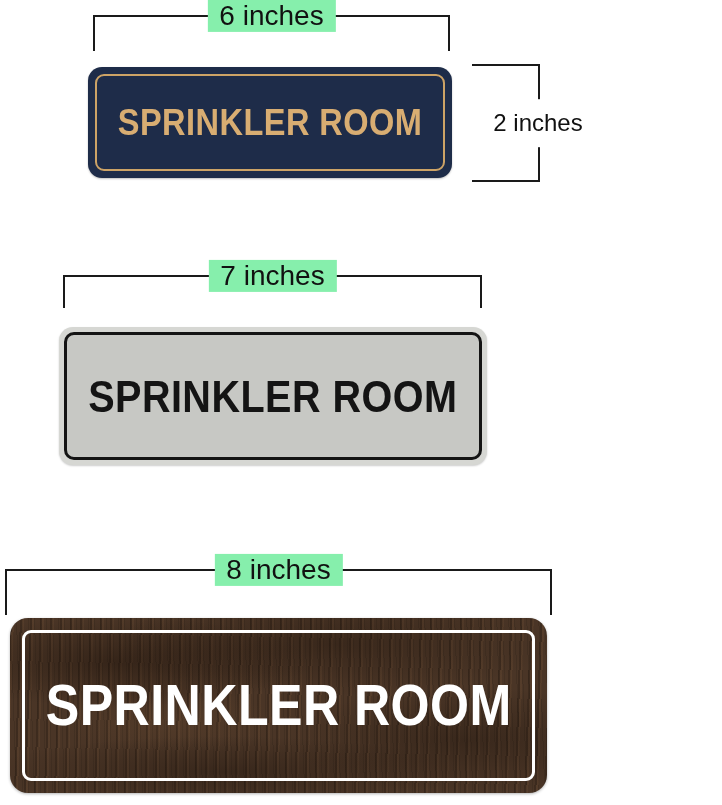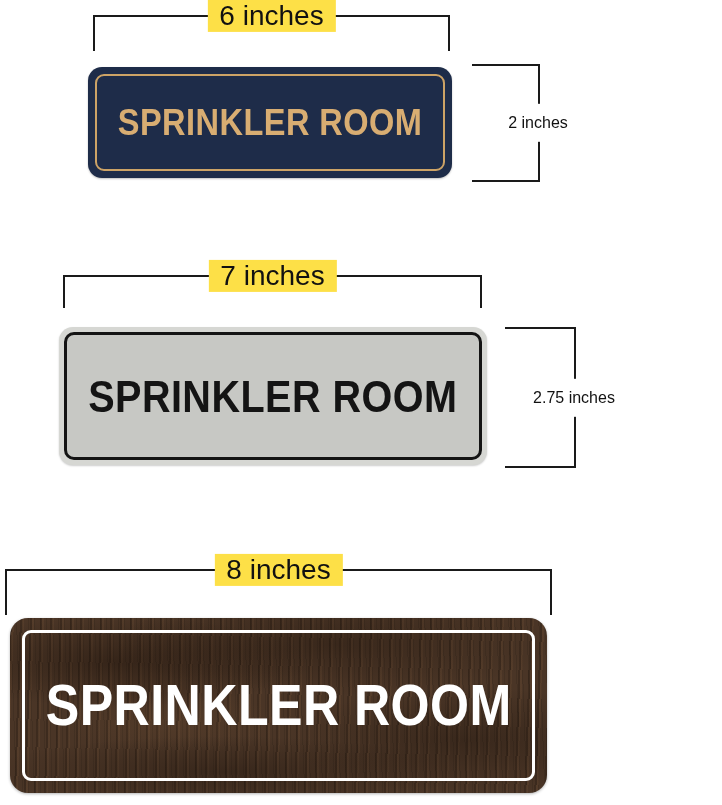--- a/index.html
+++ b/index.html
@@ -10,26 +10,26 @@
 
   
   .hdim{position:absolute;border-top:2px solid #1a1a1a;}
   .hdim::before,.hdim::after{
     content:"";position:absolute;top:-2px;width:2px;height:var(--tick,36px);background:#1a1a1a;
   }
   .hdim::before{left:0;}
   .hdim::after{right:0;}
   .hdim .dim-label{
     position:absolute;left:50%;top:-1px;transform:translate(-50%,-50%);
-    background:#fde047;padding:0 12px;font-size:28px;color:#111111;white-space:nowrap;line-height:1.15;
+    background:#86efac;padding:0 12px;font-size:28px;color:#111111;white-space:nowrap;line-height:1.15;
   }
   .vdim{position:absolute;border:2px solid #1a1a1a;border-left:none;}
   .vdim .dim-label{
     position:absolute;left:100%;top:50%;margin-left:0px;transform:translate(-50%,-50%);
-    background:#ffffff;padding:10px 8px;font-size:16px;color:#111111;white-space:nowrap;line-height:1.15;
+    background:#ffffff;padding:10px 8px;font-size:24px;color:#111111;white-space:nowrap;line-height:1.15;
   }
 
   
   .plate{position:absolute;display:flex;align-items:center;justify-content:center;text-align:right;}
   .plate .pinstripe{position:absolute;border-style:solid;pointer-events:none;}
   .sign-text{
     position:relative;font-weight:700;letter-spacing:0.5px;
     transform:scaleX(0.88);transform-origin:center;white-space:nowrap;line-height:1;
   }
 
@@ -64,23 +64,20 @@
     <span class="dim-label">2 inches</span>
   </div>
   <div class="plate navy" style="left: 88px; top: 67px; width: 364px; height: 111px; background-color: rgb(30, 44, 73);">
     <div class="pinstripe" style="border-color: rgb(205, 163, 102);"></div>
     <span class="sign-text" style="font-size: 37px; color: rgb(216, 173, 114);">SPRINKLER ROOM</span>
   </div>
 
   <div class="hdim" style="left:63px;top:275px;width:419px;--tick:33px">
     <span class="dim-label">7 inches</span>
   </div>
-  <div class="vdim" style="left:505px;top:327px;width:69px;height:137px">
-    <span class="dim-label">2.75 inches</span>
-  </div>
   <div class="plate silver" style="left: 59px; top: 327px; width: 428px; height: 138px; background-color: rgb(214, 215, 211);">
     <div class="pinstripe" style="border-color: rgb(20, 20, 20); background-color: rgb(199, 200, 196);"></div>
     <span class="sign-text" style="font-size: 45px; color: rgb(20, 20, 20);">SPRINKLER ROOM</span>
   </div>
 
   <div class="hdim" style="left:5px;top:569px;width:547px;--tick:46px">
     <span class="dim-label">8 inches</span>
   </div>
   <div class="plate wood" style="left: 10px; top: 618px; width: 537px; height: 175px; background-color: rgb(74, 53, 38);">
     <div class="pinstripe" style="border-color: rgb(255, 255, 255);"></div>

